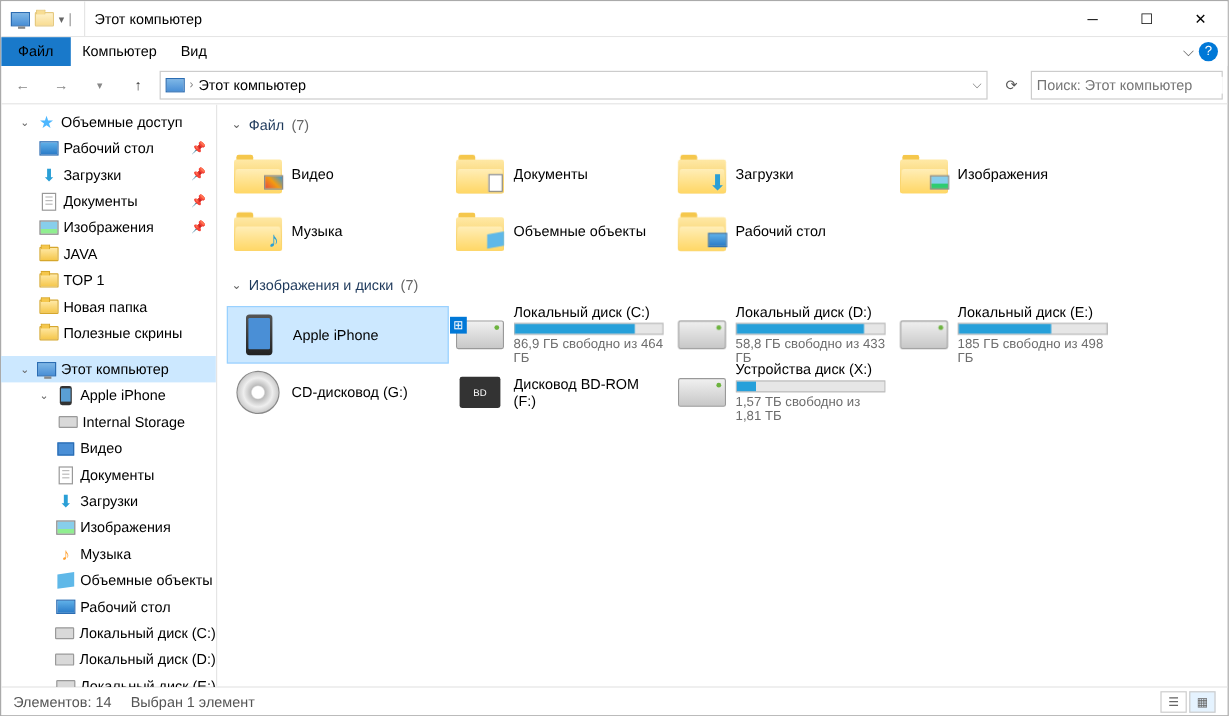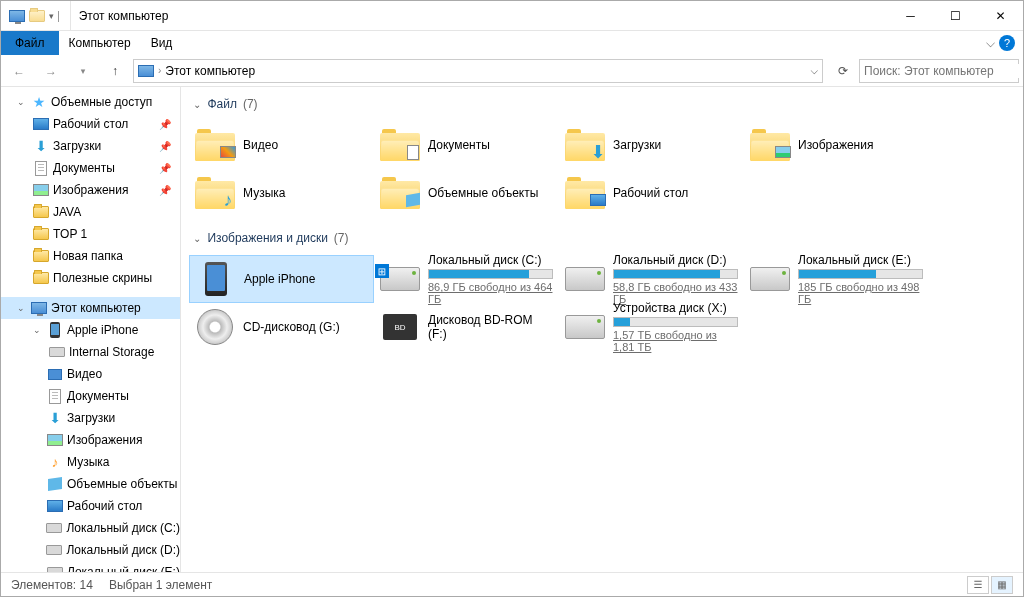--- a/index.html
+++ b/index.html
@@ -36,21 +36,21 @@
 .main { flex: 1; overflow-y: auto; padding: 4px 0; }
 .group-header { display: flex; align-items: center; gap: 6px; padding: 6px 12px; color: #1e395b; cursor: pointer; }
 .group-caret { font-size: 10px; color: #666; }
 .group-count { color: #666; }
 .group-body { display: flex; flex-wrap: wrap; padding: 4px 8px 8px 8px; }
 .file-item { width: 185px; height: 48px; display: flex; align-items: center; gap: 8px; padding: 2px 6px; cursor: pointer; }
 .file-item.selected { background: #cce8ff; border: 1px solid #99d1ff; }
 .file-icon { width: 40px; height: 40px; display: flex; align-items: center; justify-content: center; flex-shrink: 0; }
 .file-info { flex: 1; display: flex; flex-direction: column; gap: 2px; overflow: hidden; }
 .file-name { font-size: 12px; color: #000; }
-.file-sub { font-size: 11px; color: #6d6d6d; text-decoration: underline; }
+.file-sub { font-size: 11px; color: #6d6d6d; }
 .drive-bar { width: 100%; height: 10px; border: 1px solid #bcbcbc; background: #e6e6e6; position: relative; }
 .drive-bar-fill { height: 100%; background: #26a0da; }
 .statusbar { height: 24px; border-top: 1px solid #e5e5e5; display: flex; align-items: center; padding: 0 10px; gap: 16px; color: #555; }
 .statusbar-right { margin-left: auto; display: flex; gap: 2px; }
 .view-btn { width: 22px; height: 18px; border: 1px solid #ccc; display: flex; align-items: center; justify-content: center; font-size: 10px; cursor: pointer; color: #666; }
 .ic { width:16px; height:16px; display:inline-flex; align-items:center; justify-content:center; flex-shrink:0; }
 .ic-folder { background: linear-gradient(#ffe9a6,#f5c74c); border:1px solid #d6a72c; border-radius:1px; width:16px; height:12px; position:relative; }
 .ic-folder::before { content:""; position:absolute; top:-3px; left:0; width:6px; height:3px; background:#f5c74c; border:1px solid #d6a72c; border-bottom:none; border-radius:1px 1px 0 0; }
 .ic-monitor { width:16px; height:12px; background:linear-gradient(#7eb7e6,#4a8fd6); border:1px solid #2b6db3; position:relative; }
 .ic-monitor::after { content:""; position:absolute; bottom:-3px; left:5px; width:6px; height:2px; background:#888; }

